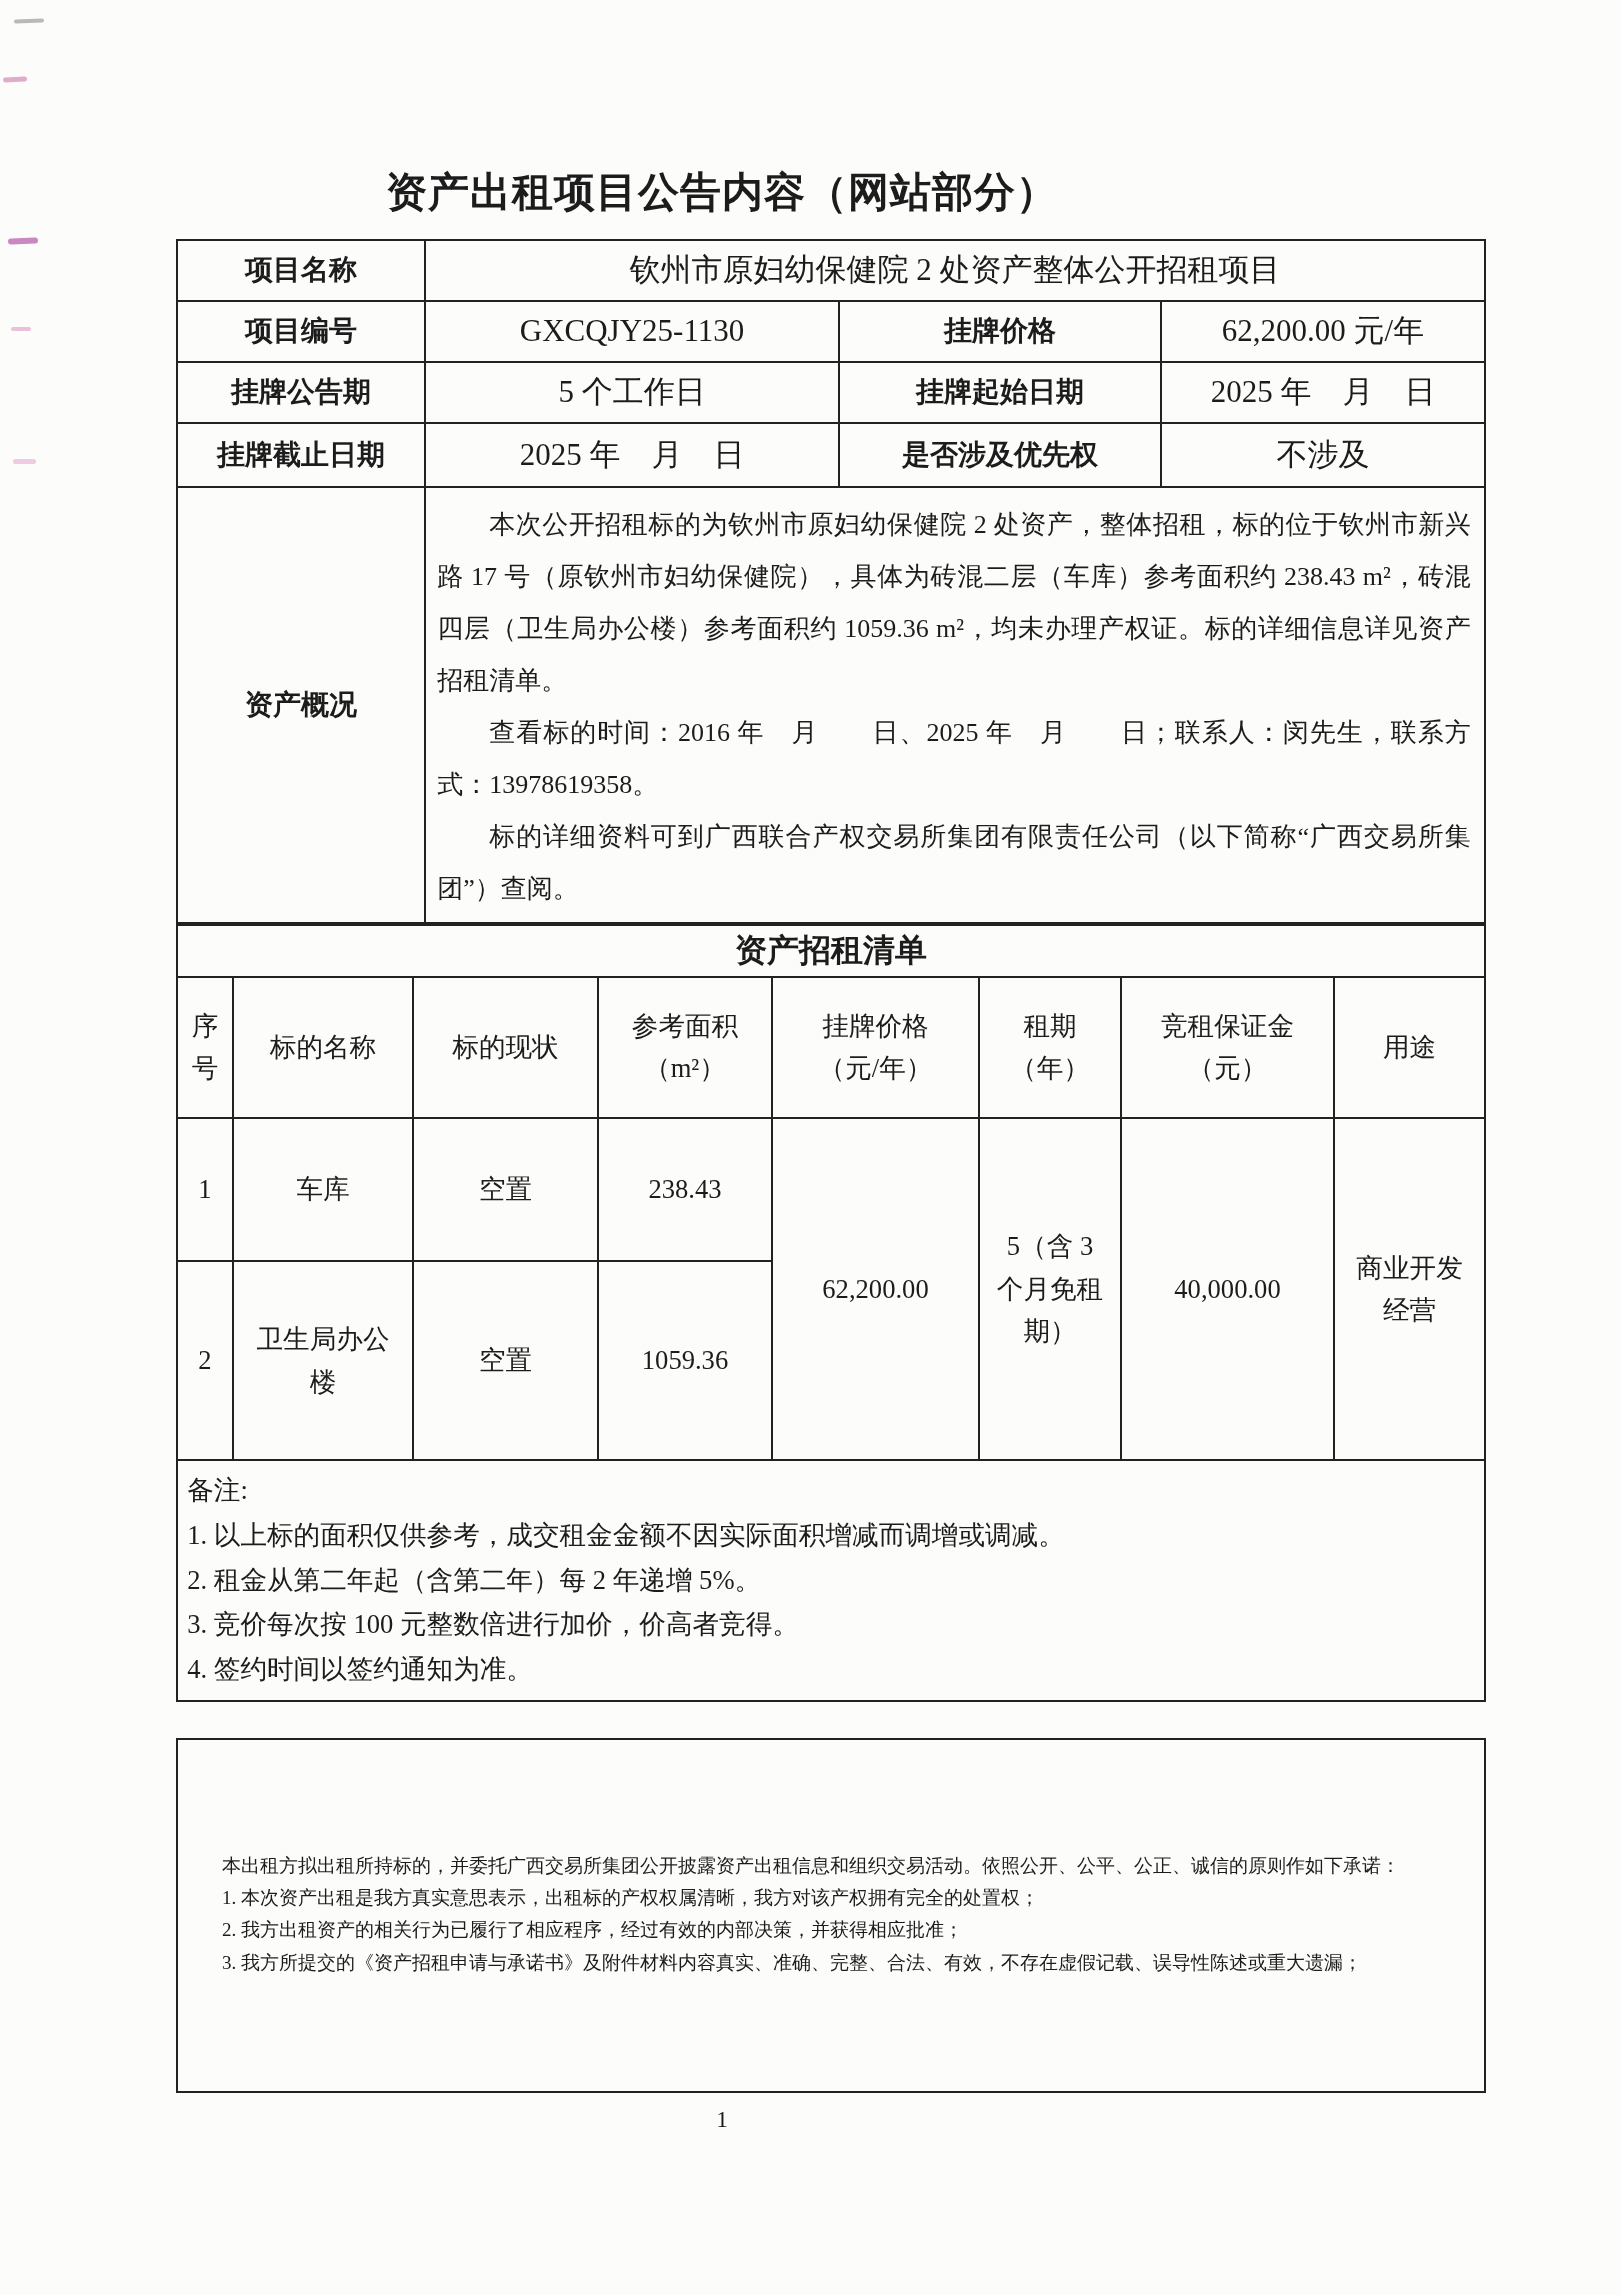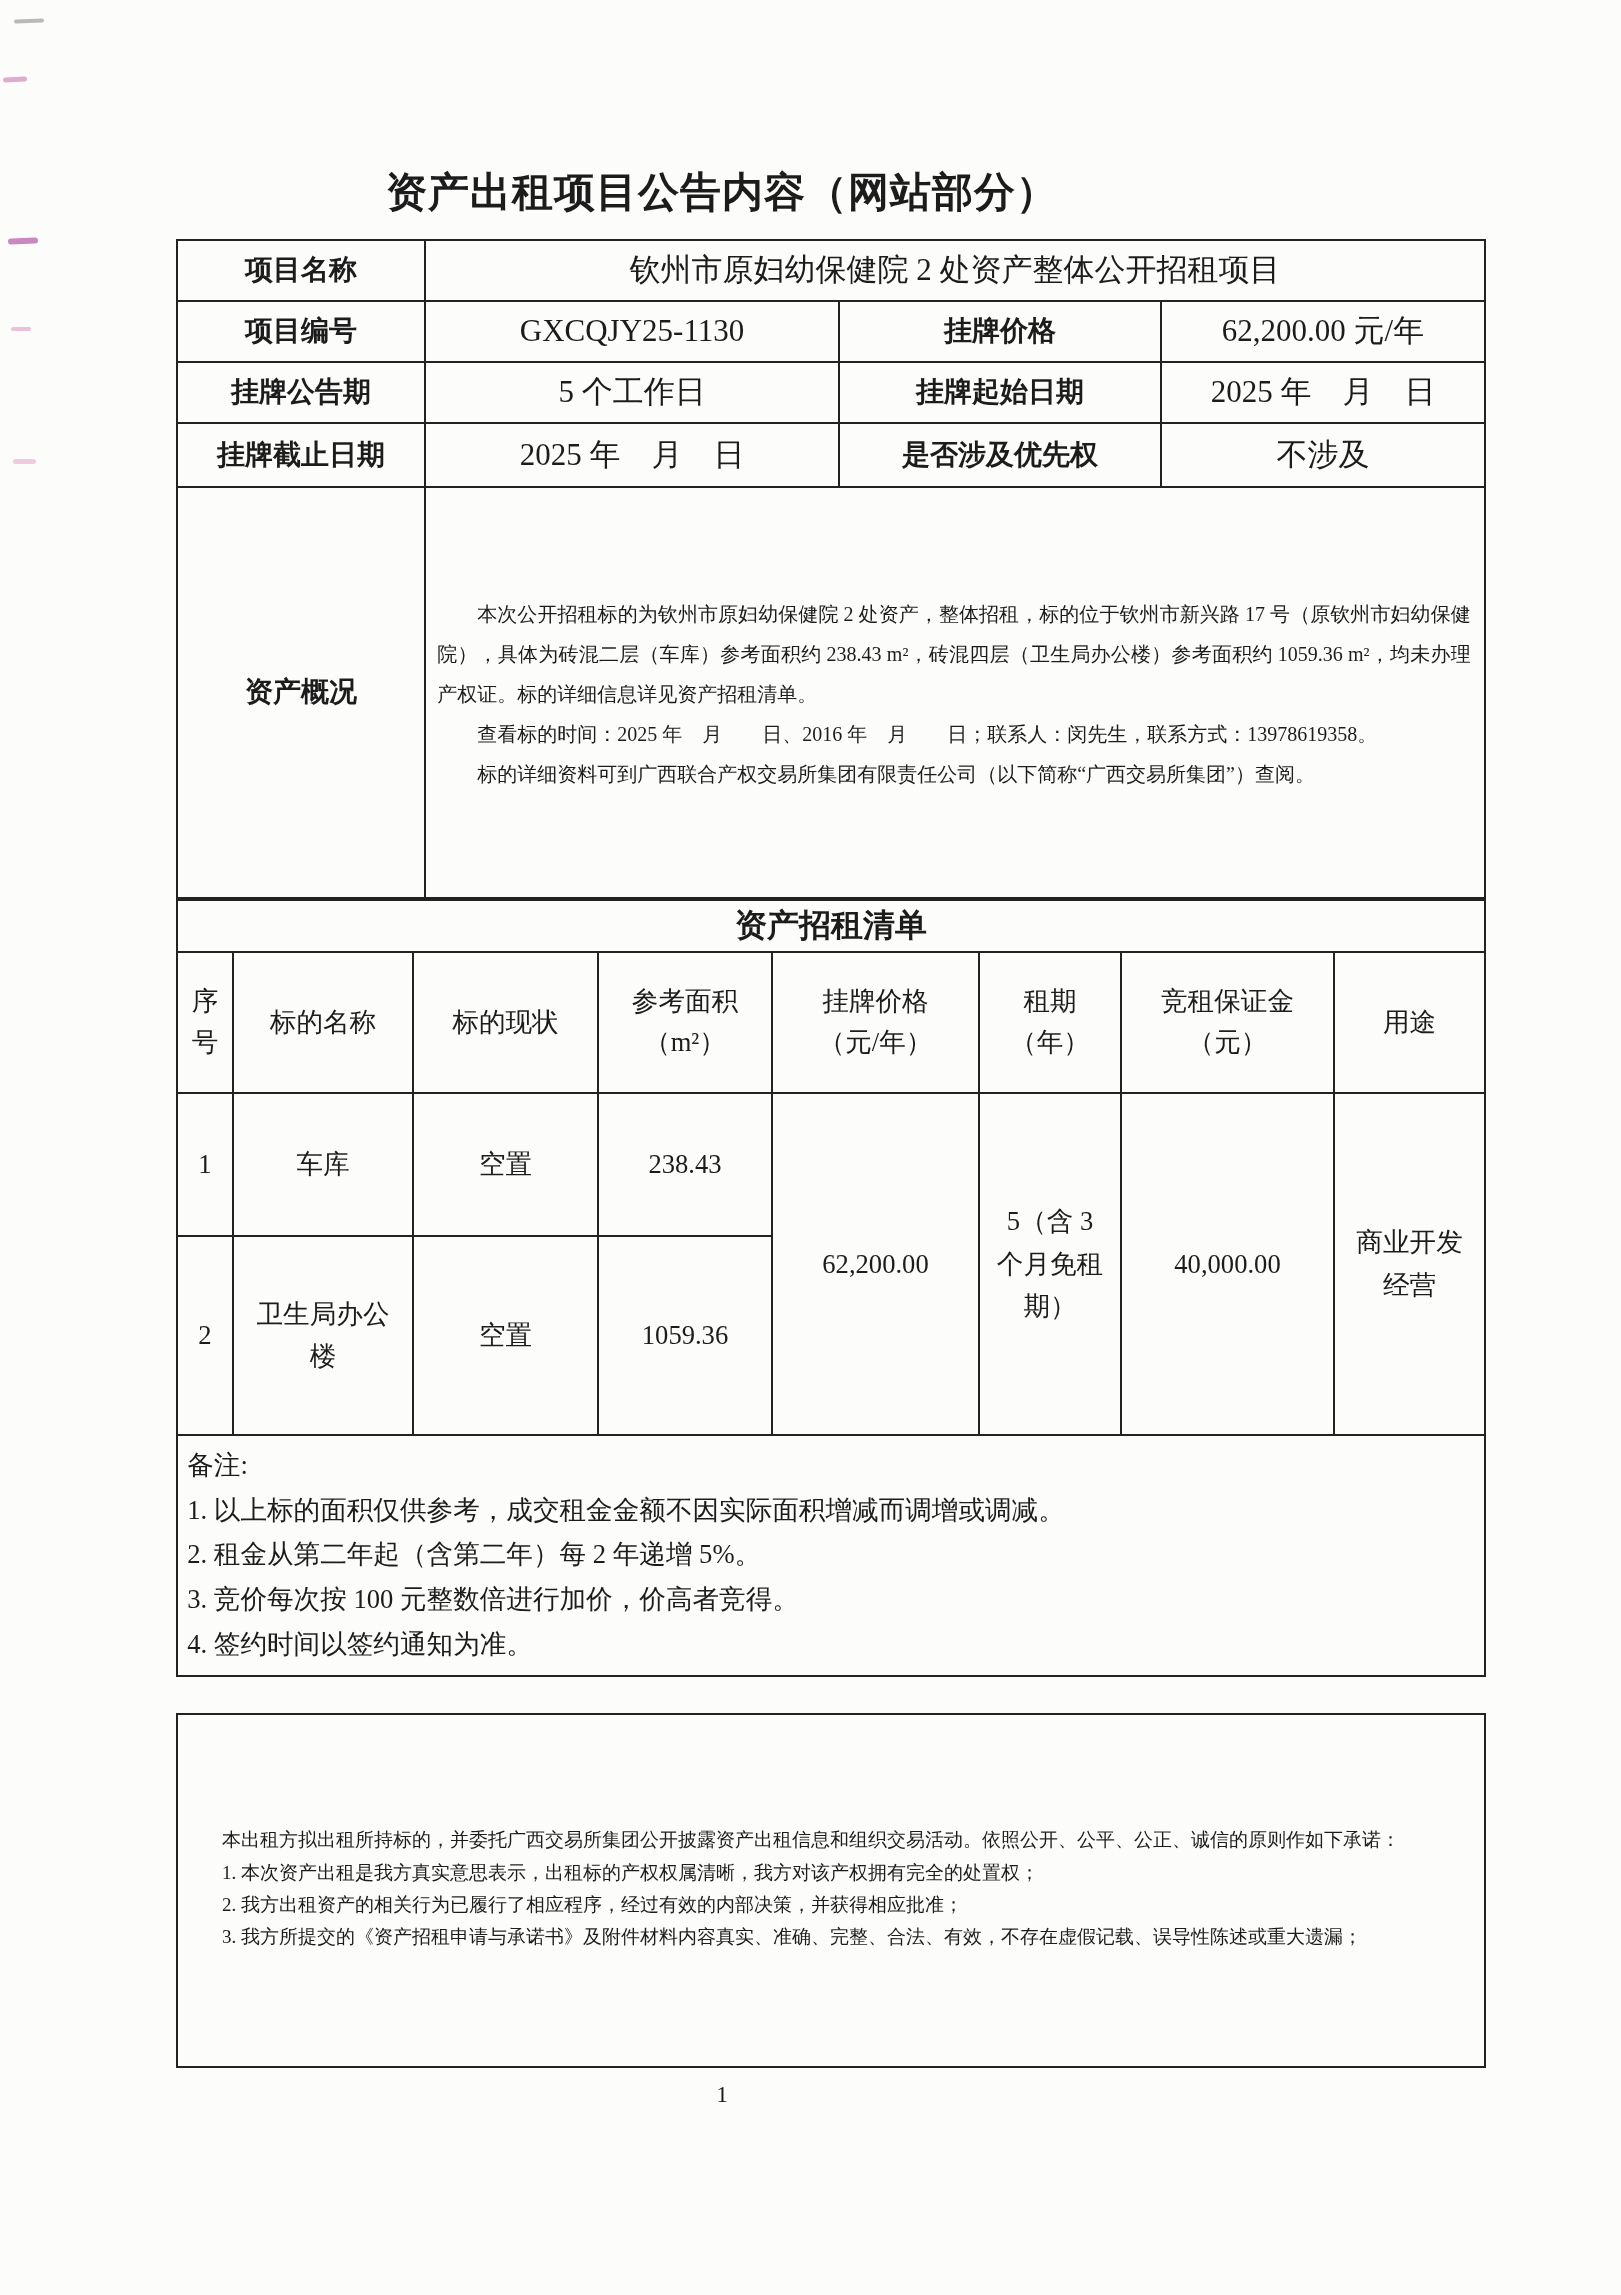--- a/index.html
+++ b/index.html
@@ -56,21 +56,21 @@
     text-align:center;
     padding:4.1px 5.1px;
   }
   .val{
     font-size:31px;
     text-align:center;
     padding:4.1px 8.2px;
   }
   .overview-cell{
     text-align:left;
-    font-size:20px;
+    font-size:26px;
     line-height:2.0;
     padding:11.2px 13.3px 7.2px 11.2px;
   }
   .overview-cell p{margin:0;text-indent:2em;text-align:justify;}
 
   .section-title-cell{
     font-weight:bold;
     font-size:32px;
     text-align:center;
     padding:3.1px 5.1px;
@@ -174,21 +174,21 @@
       <tr class="r-info4">
         <th class="lbl">挂牌截止日期</th>
         <td class="val">2025 年　月　日</td>
         <th class="lbl">是否涉及优先权</th>
         <td class="val">不涉及</td>
       </tr>
       <tr class="r-overview">
         <th class="lbl">资产概况</th>
         <td class="overview-cell" colspan="3">
           <p>本次公开招租标的为钦州市原妇幼保健院 2 处资产，整体招租，标的位于钦州市新兴路 17 号（原钦州市妇幼保健院），具体为砖混二层（车库）参考面积约 238.43 m²，砖混四层（卫生局办公楼）参考面积约 1059.36 m²，均未办理产权证。标的详细信息详见资产招租清单。</p>
-          <p>查看标的时间：2025 年　月　　日、2016 年　月　　日；联系人：闵先生，联系方式：13978619358。</p>
+          <p>查看标的时间：2016 年　月　　日、2025 年　月　　日；联系人：闵先生，联系方式：13978619358。</p>
           <p>标的详细资料可到广西联合产权交易所集团有限责任公司（以下简称“广西交易所集团”）查阅。</p>
         </td>
       </tr>
     </tbody>
       </table>
 
     <table class="tbl asset-tbl">
       <colgroup>
         <col style="width:56px">
           <col style="width:180px">

